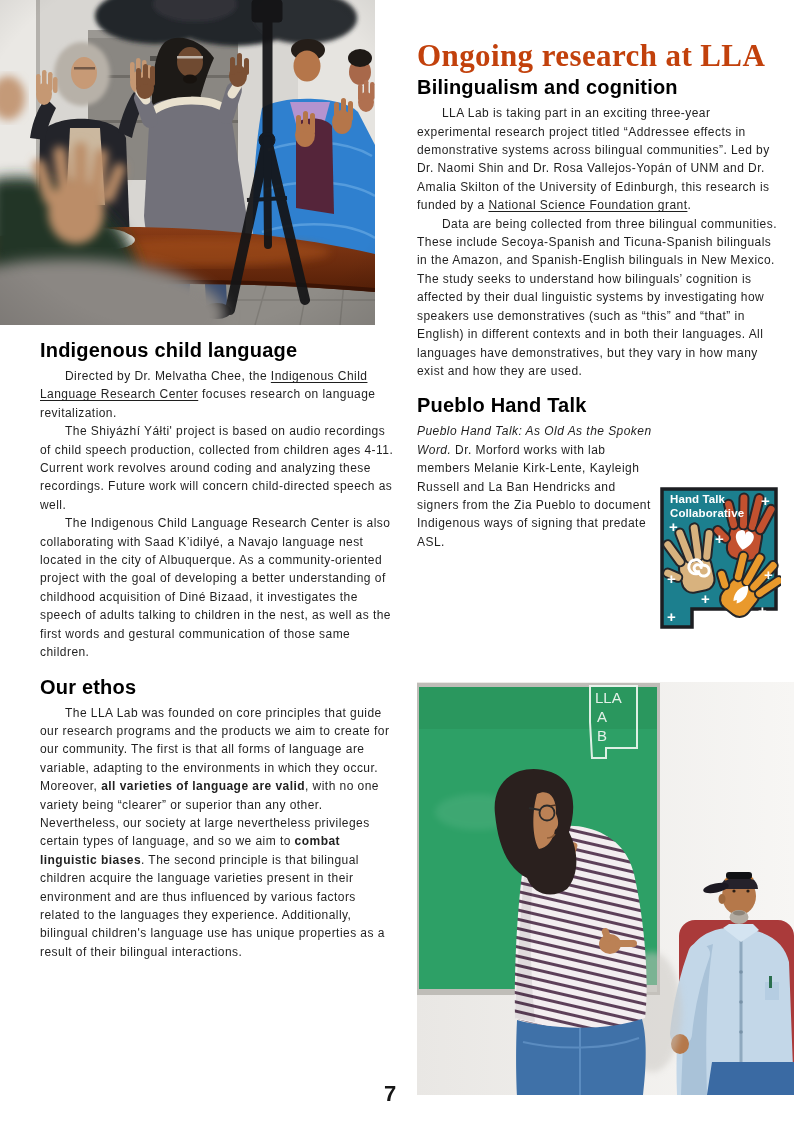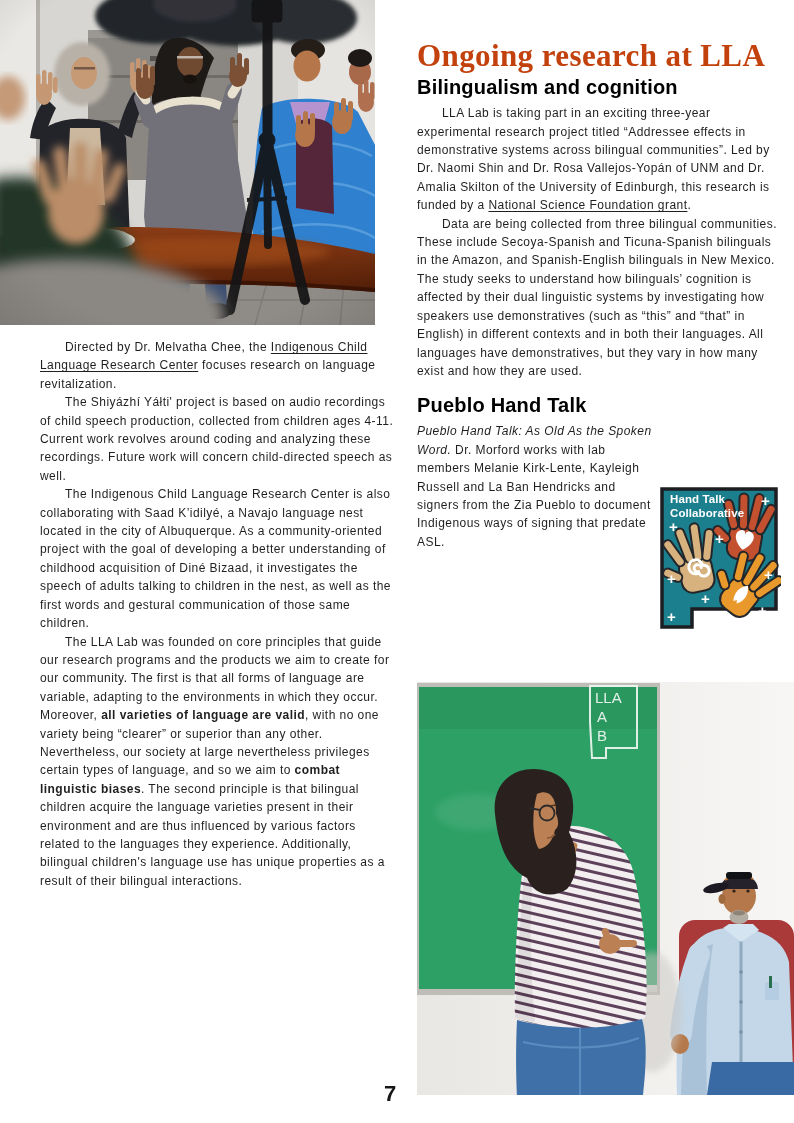--- a/index.html
+++ b/index.html
@@ -221,24 +221,26 @@
           <rect x="92" y="148" width="13" height="53" rx="6.5" transform="rotate(9 98 174)"></rect>
           <rect x="108" y="162" width="12" height="42" rx="6" transform="rotate(22 114 183)"></rect>
         </g>
         <ellipse cx="70" cy="315" rx="155" ry="56" fill="#8b8783" filter="url(#b7)"></ellipse>
       </g>
       <rect x="0" y="0" width="375" height="325" fill="url(#vig)"></rect>
     </svg>
   </div>
 
   <div class="col col-left">
+    <div class="sub-heading first">Indigenous child language</div>
     <div class="para"><span>Directed by Dr. Melvatha Chee, the </span><span class="link">Indigenous Child Language Research Center</span><span> focuses research on language revitalization.</span></div>
     <div class="para">The Shiyázhí Yáłti' project is based on audio recordings of child speech production, collected from children ages 4-11. Current work revolves around coding and analyzing these recordings. Future work will concern child-directed speech as well.</div>
     <div class="para">The Indigenous Child Language Research Center is also collaborating with Saad K’idilyé, a Navajo language nest located in the city of Albuquerque. As a community-oriented project with the goal of developing a better understanding of childhood acquisition of Diné Bizaad, it investigates the speech of adults talking to children in the nest, as well as the first words and gestural communication of those same children.</div>
 
+    <div class="sub-heading">Our ethos</div>
     <div class="para"><span>The LLA Lab was founded on core principles that guide our research programs and the products we aim to create for our community. The first is that all forms of language are variable, adapting to the environments in which they occur. Moreover, </span><span class="b">all varieties of language are valid</span><span>, with no one variety being “clearer” or superior than any other. Nevertheless, our society at large nevertheless privileges certain types of language, and so we aim to </span><span class="b">combat linguistic biases</span><span>. The second principle is that bilingual children acquire the language varieties present in their environment and are thus influenced by various factors related to the languages they experience. Additionally, bilingual children's language use has unique properties as a result of their bilingual interactions.</span></div>
   </div>
 
   <div class="col col-right">
     <h1 class="main-title">Ongoing research at LLA</h1>
     <div class="sub-heading first">Bilingualism and cognition</div>
     <div class="para"><span>LLA Lab is taking part in an exciting three-year experimental research project titled “Addressee effects in demonstrative systems across bilingual communities”. Led by Dr. Naomi Shin and Dr. Rosa Vallejos-Yopán of UNM and Dr. Amalia Skilton of the University of Edinburgh, this research is funded by a </span><span class="link">National Science Foundation grant</span><span>.</span></div>
     <div class="para">Data are being collected from three bilingual communities. These include Secoya-Spanish and Ticuna-Spanish bilinguals in the Amazon, and Spanish-English bilinguals in New Mexico. The study seeks to understand how bilinguals’ cognition is affected by their dual linguistic systems by investigating how speakers use demonstratives (such as “this” and “that” in English) in different contexts and in both their languages. All languages have demonstratives, but they vary in how many exist and how they are used.</div>
 
     <div class="sub-heading">Pueblo Hand Talk</div>

